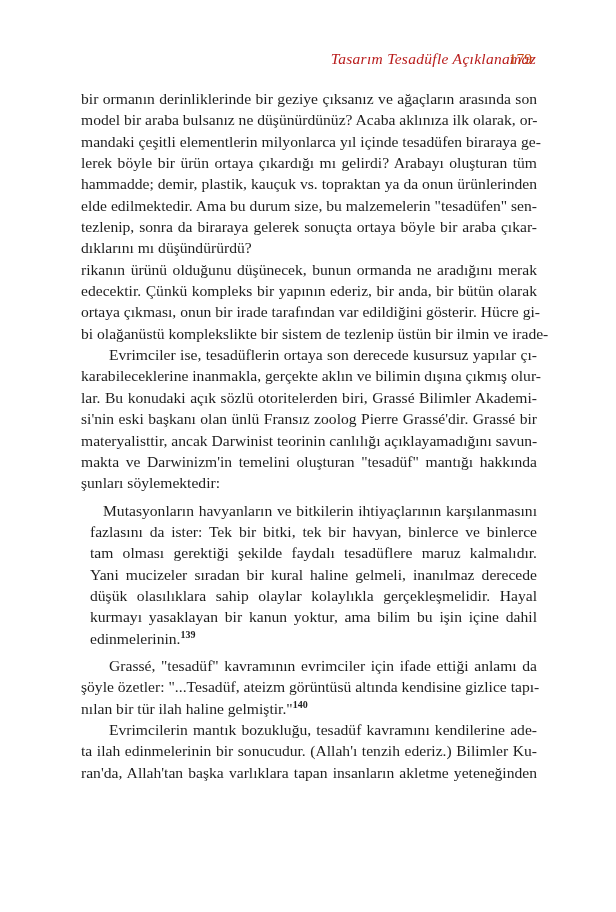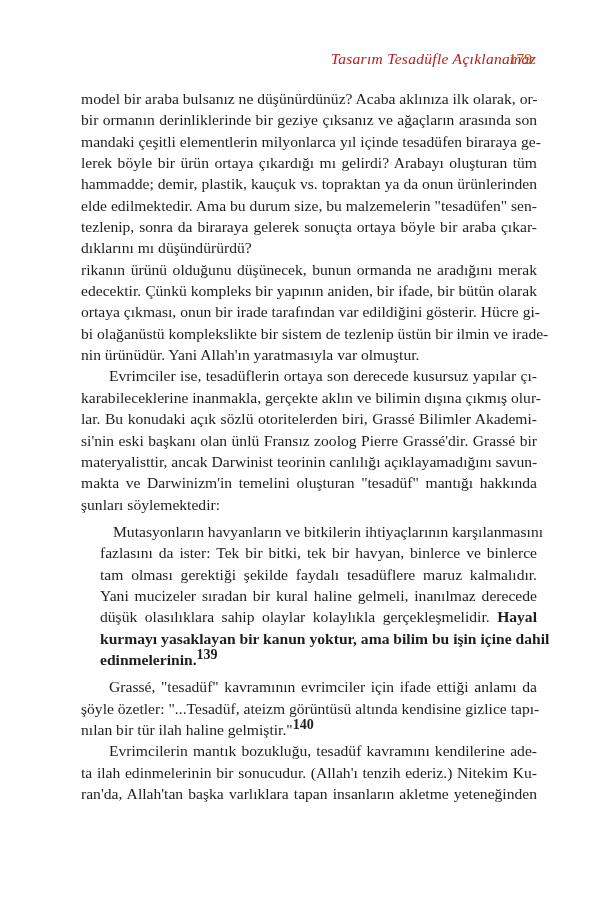--- a/index.html
+++ b/index.html
@@ -52,66 +52,65 @@
       text-align: justify;
       text-align-last: justify;
     }
     .line.last {
       text-align-last: left;
     }
     .indent {
       padding-left: 28px;
     }
     .quote .line {
-      margin-left: 19px;
+      margin-left: 9px;
       margin-right: 0px;
     }
     .quote .indent {
       padding-left: 13px;
     }
     .gap-small {
       height: 6px;
     }
     b {
-      font-weight: bold;
+      font-weight: normal;
     }
     sup {
-      font-size: 14px;
+      font-size: 10px;
       line-height: 0;
       vertical-align: 6px;
       font-weight: bold;
     }
   </style>
 </head>
 <body>
 
 <div class="header">
   <span class="running-title">Tasarım Tesadüfle Açıklanamaz</span>
   <span class="page-number">179</span>
 </div>
 
 <div class="content">
 
   <div>
+    <span class="line">bir ormanın derinliklerinde bir geziye çıksanız ve ağaçların arasında son</span>
     <span class="line">model bir araba bulsanız ne düşünürdünüz? Acaba aklınıza ilk olarak, or-</span>
-    <span class="line">bir ormanın derinliklerinde bir geziye çıksanız ve ağaçların arasında son</span>
     <span class="line">mandaki çeşitli elementlerin milyonlarca yıl içinde tesadüfen biraraya ge-</span>
     <span class="line">lerek böyle bir ürün ortaya çıkardığı mı gelirdi? Arabayı oluşturan tüm</span>
     <span class="line">hammadde; demir, plastik, kauçuk vs. topraktan ya da onun ürünlerinden</span>
     <span class="line">elde edilmektedir. Ama bu durum size, bu malzemelerin "tesadüfen" sen-</span>
     <span class="line">tezlenip, sonra da biraraya gelerek sonuçta ortaya böyle bir araba çıkar-</span>
     <span class="line last">dıklarını mı düşündürürdü?</span>
   </div>
 
   <div>
     <span class="line">rikanın ürünü olduğunu düşünecek, bunun ormanda ne aradığını merak</span>
-    <span class="line">edecektir. Çünkü kompleks bir yapının aniden, bir ifade, bir bütün olarak</span>
+    <span class="line">edecektir. Çünkü kompleks bir yapının ederiz, bir anda, bir bütün olarak</span>
     <span class="line">ortaya çıkması, onun  bir irade tarafından var edildiğini gösterir. Hücre gi-</span>
     <span class="line">bi olağanüstü komplekslikte bir sistem de tezlenip üstün bir ilmin ve irade-</span>
-    <span class="line last">nin ürünüdür. Yani Allah'ın yaratmasıyla var olmuştur.</span>
   </div>
 
   <div>
     <span class="line indent">Evrimciler ise, tesadüflerin ortaya son derecede kusursuz yapılar çı-</span>
     <span class="line">karabileceklerine inanmakla, gerçekte aklın ve bilimin dışına çıkmış olur-</span>
     <span class="line">lar. Bu konudaki açık sözlü otoritelerden biri, Grassé Bilimler Akademi-</span>
     <span class="line">si'nin eski başkanı olan ünlü Fransız zoolog Pierre Grassé'dir. Grassé bir</span>
     <span class="line">materyalisttir, ancak Darwinist teorinin canlılığı açıklayamadığını savun-</span>
     <span class="line">makta ve Darwinizm'in temelini oluşturan "tesadüf" mantığı hakkında</span>
     <span class="line last">şunları söylemektedir:</span>
@@ -132,17 +131,17 @@
   <div class="gap-small"></div>
 
   <div>
     <span class="line indent">Grassé, "tesadüf" kavramının evrimciler için ifade ettiği anlamı da</span>
     <span class="line">şöyle özetler: "...Tesadüf, ateizm görüntüsü altında kendisine gizlice tapı-</span>
     <span class="line last"><span>nılan bir tür ilah haline gelmiştir."</span><sup>140</sup></span>
   </div>
 
   <div>
     <span class="line indent"> Evrimcilerin mantık bozukluğu, tesadüf kavramını kendilerine ade-</span>
-    <span class="line">ta ilah edinmelerinin bir sonucudur. (Allah'ı tenzih ederiz.) Nitekim Ku-</span>
+    <span class="line">ta ilah edinmelerinin bir sonucudur. (Allah'ı tenzih ederiz.) Bilimler Ku-</span>
     <span class="line">ran'da, Allah'tan başka varlıklara tapan insanların akletme yeteneğinden</span>
   </div>
 
 </div>
 
 </body></html>

